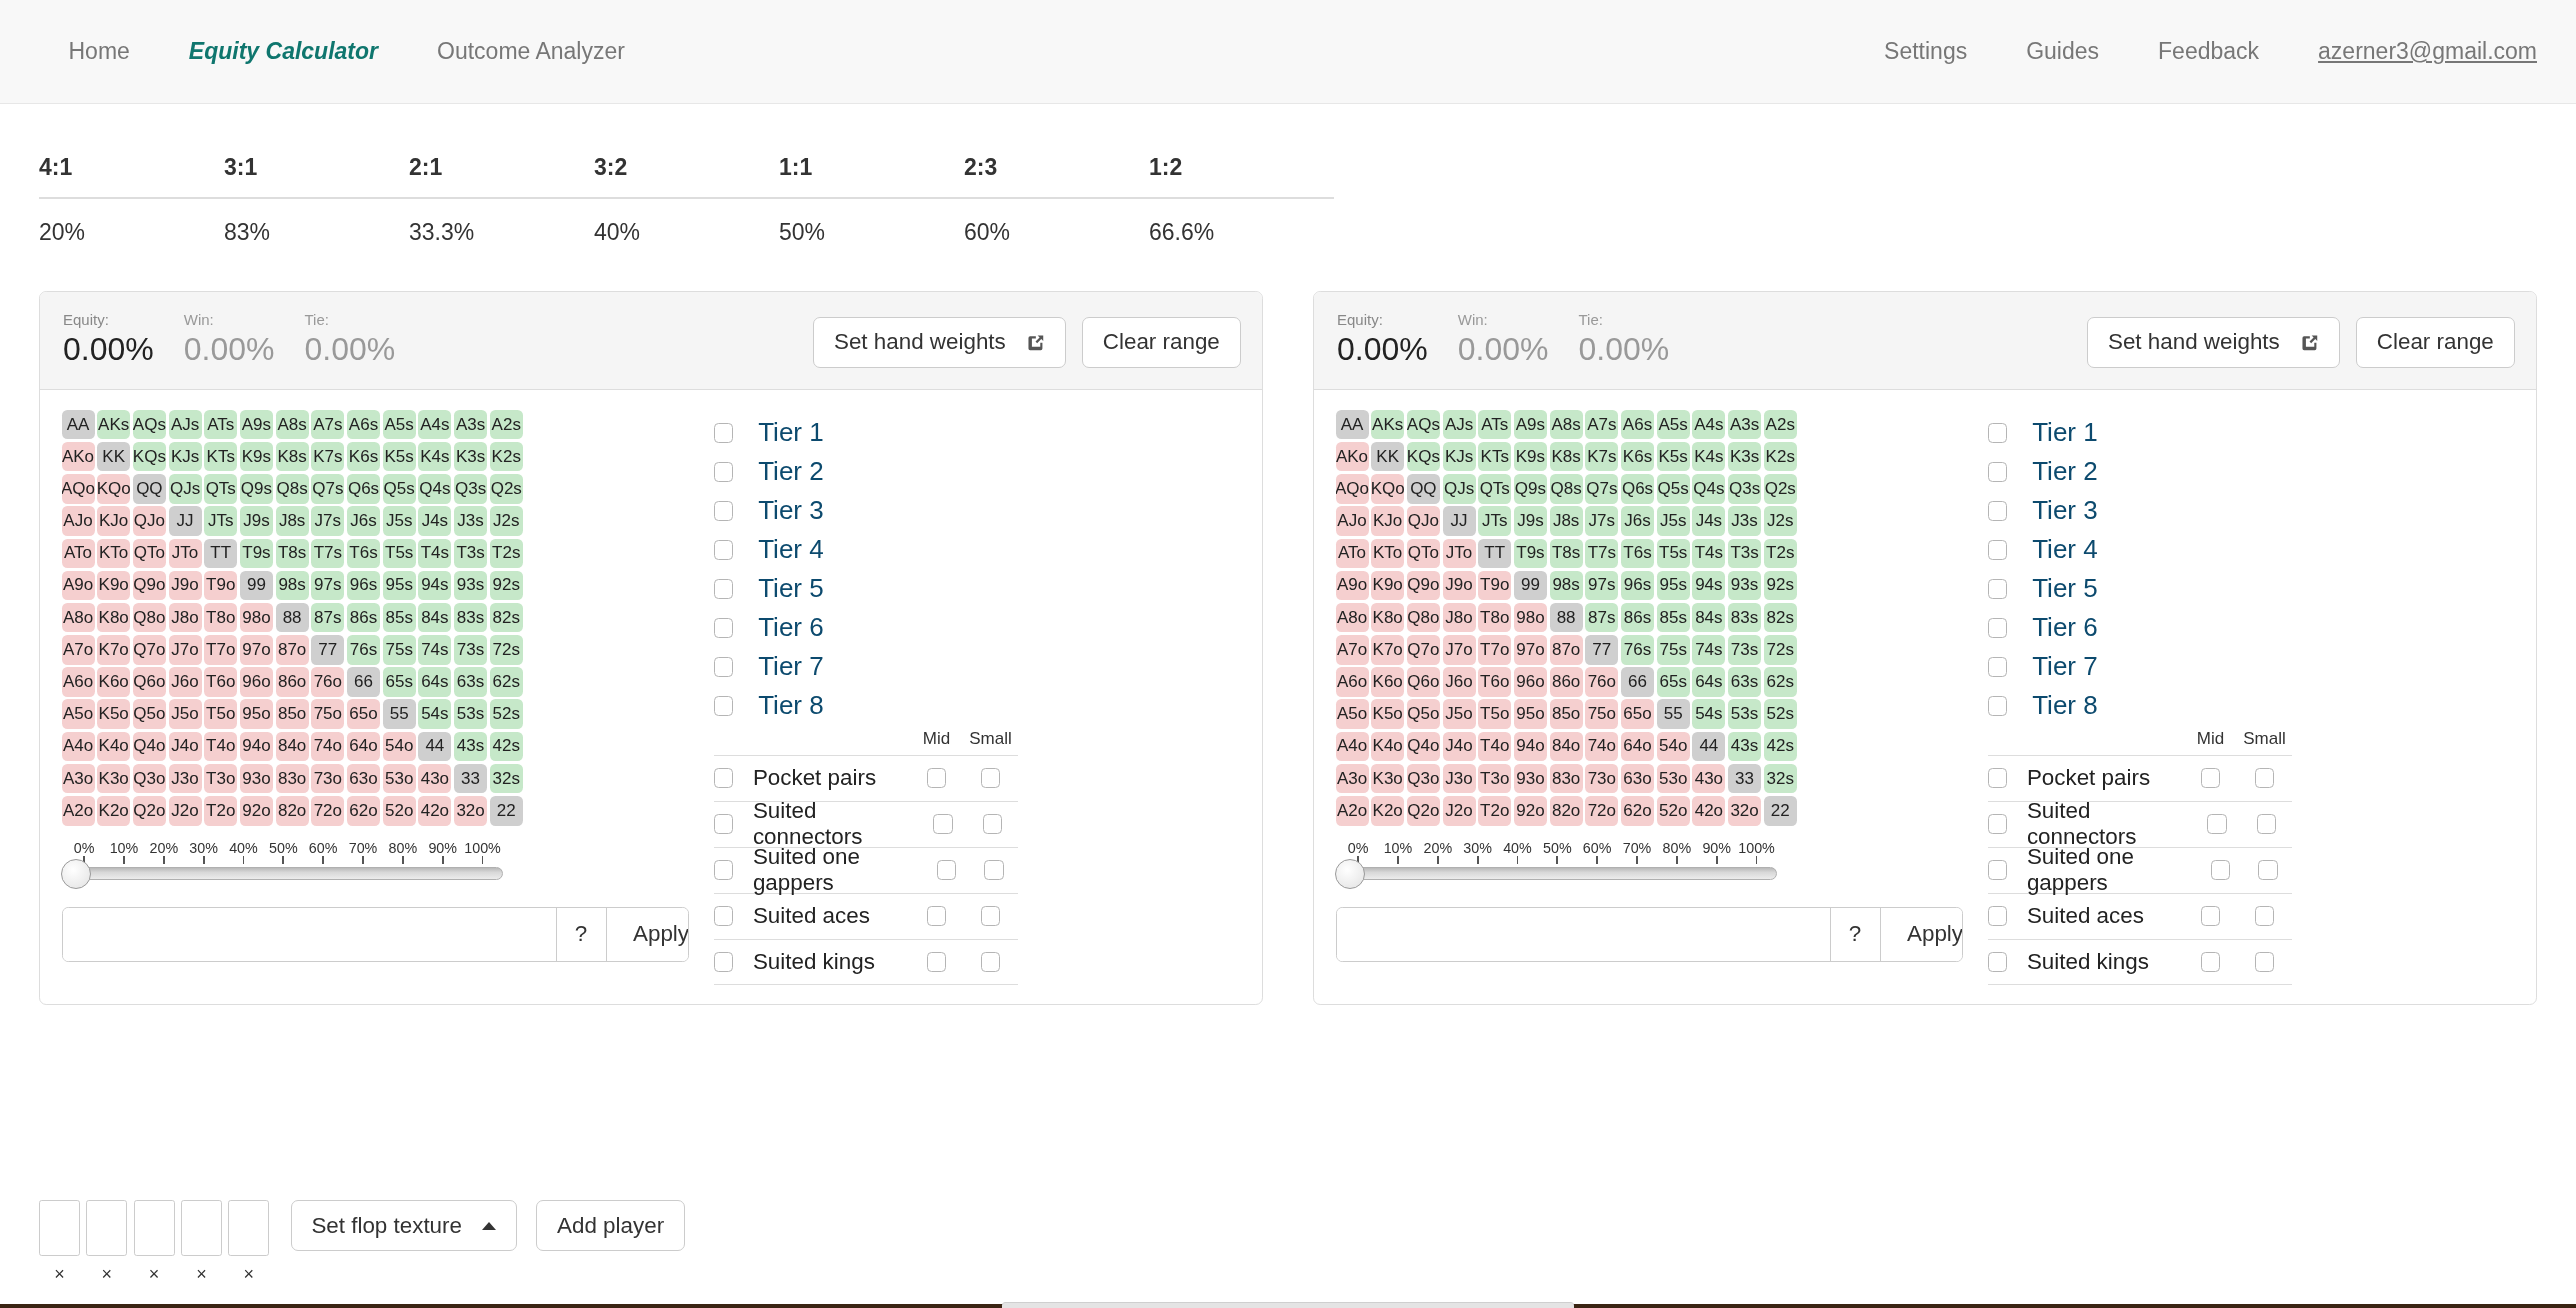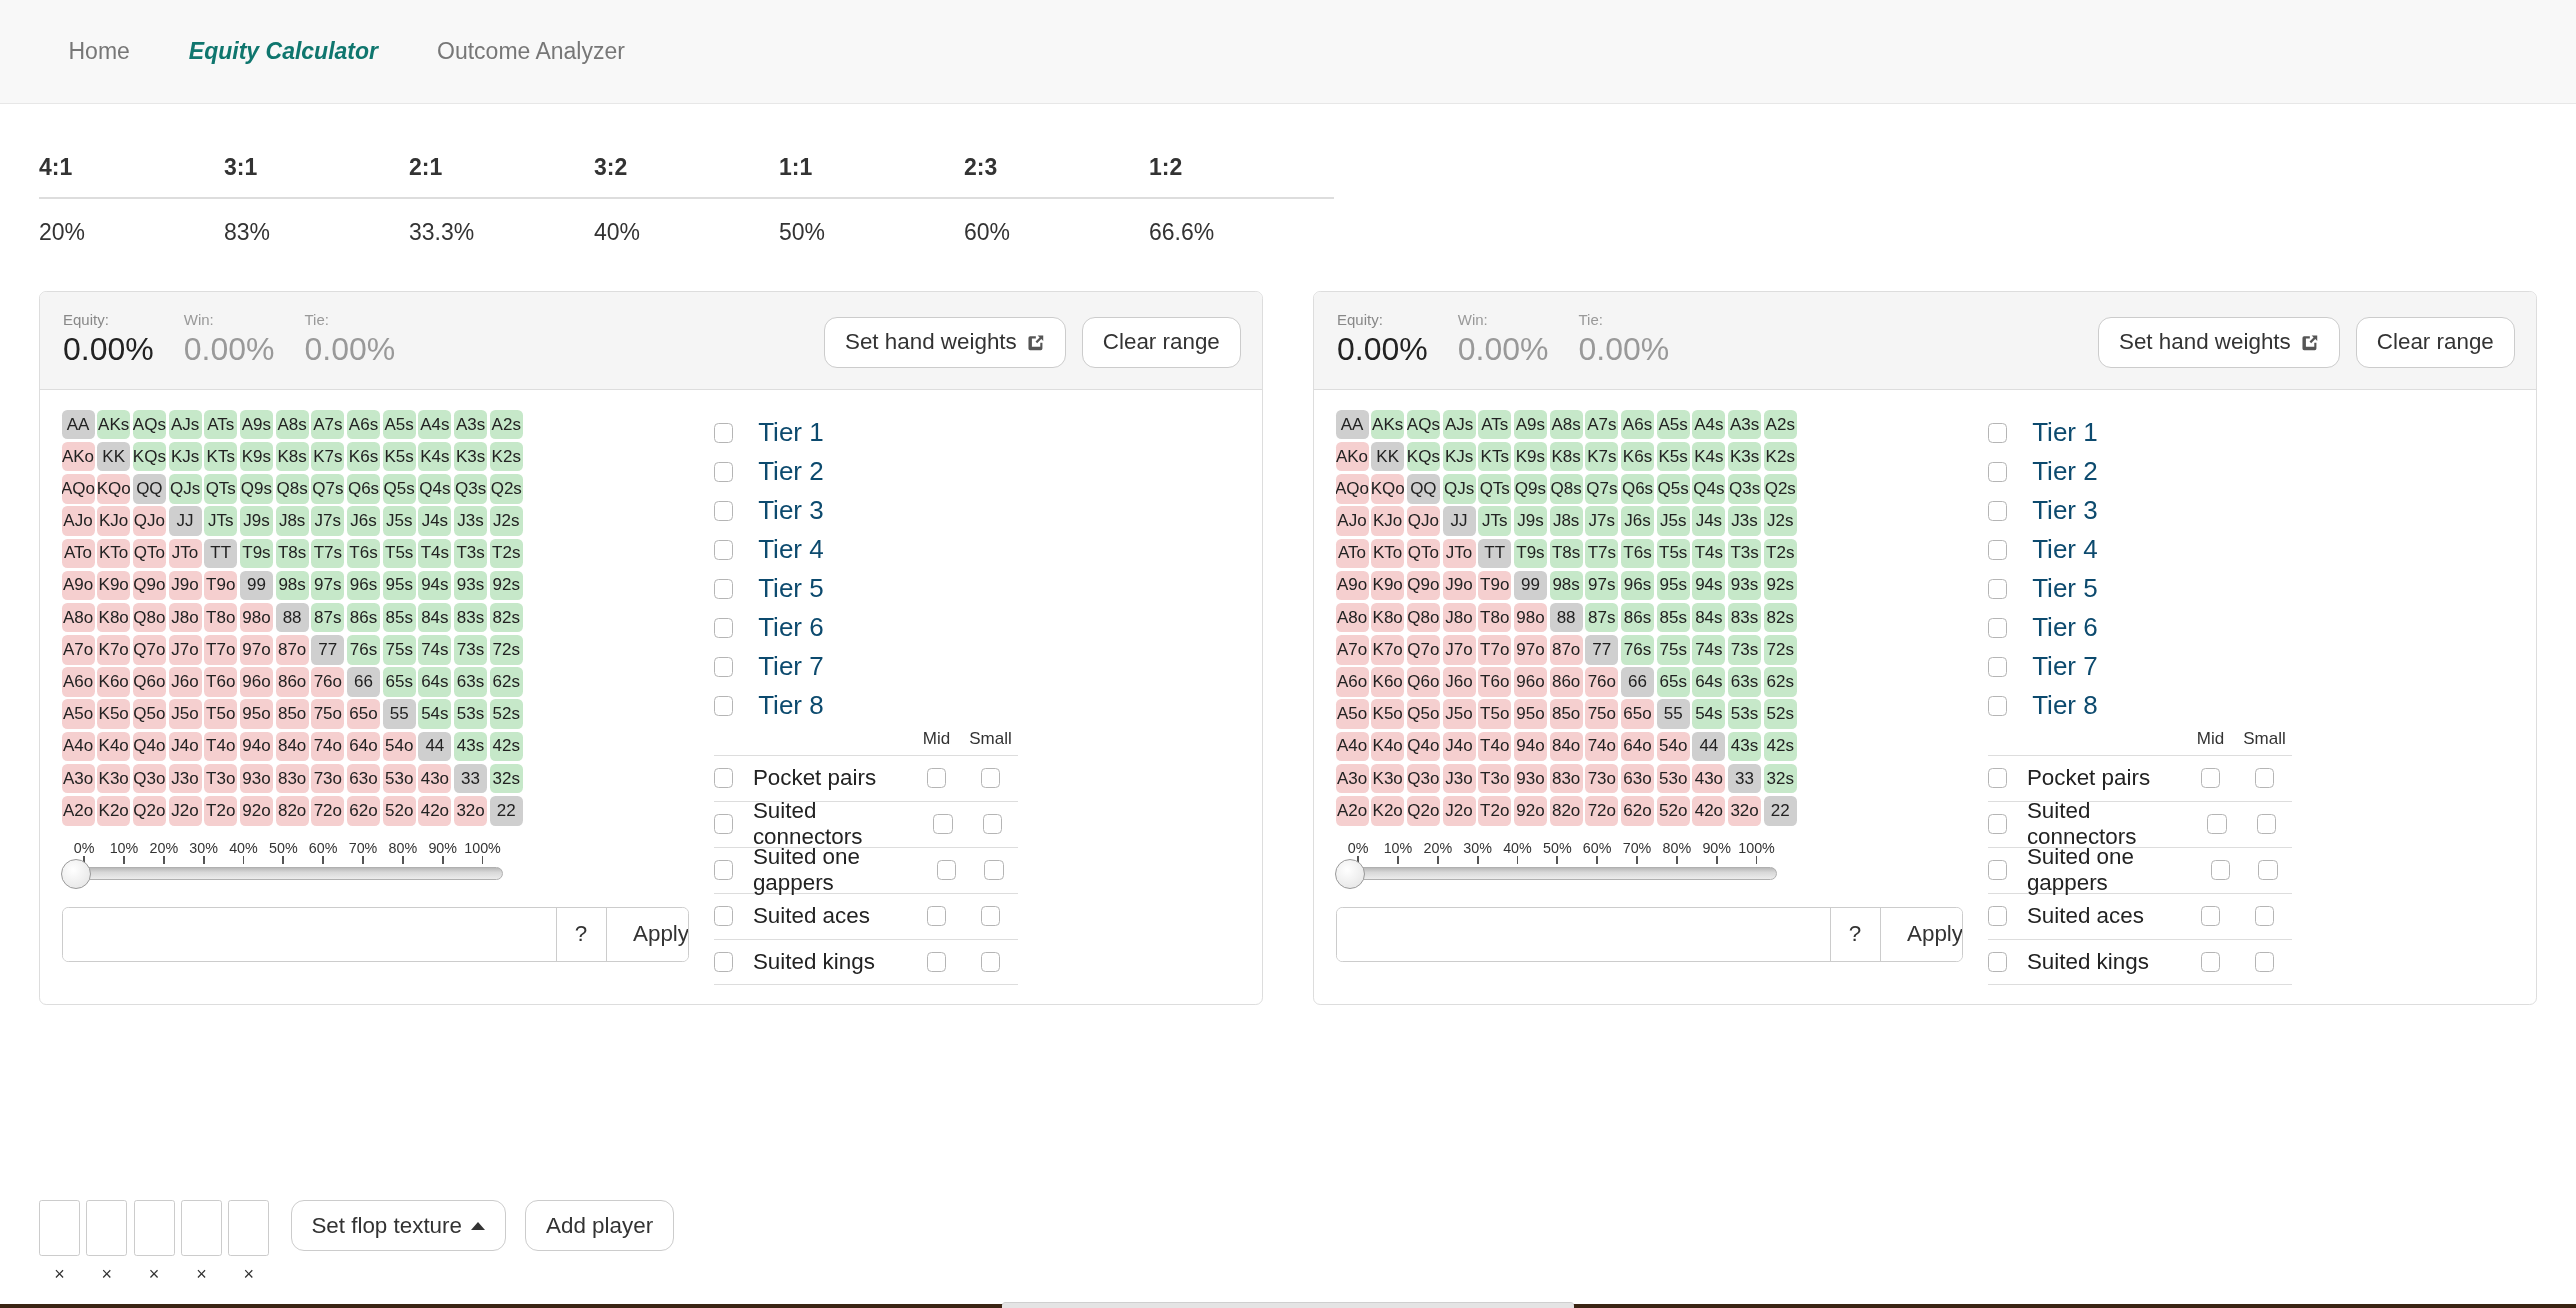--- a/index.html
+++ b/index.html
@@ -71,30 +71,30 @@
   .stats { display: flex; gap: 0; }
   .stat { margin-right: 30px; }
   .stat-label { font-size: 15px; color: #999999; line-height: 1.2; }
   .stat-value { font-size: 32px; color: #999999; line-height: 1.25; }
   .stat.primary .stat-label { color: #888888; }
   .stat.primary .stat-value { color: #222222; }
   .head-btns { margin-left: auto; display: flex; gap: 16px; padding-top: 5.4px; }
   .btn {
     background: #ffffff;
     border: 0.9px solid #cccccc;
-    border-radius: 13px;
+    border-radius: 7px;
     font-size: 22.4px;
     color: #333333;
     padding: 11.6px 19.7px;
     cursor: pointer;
     white-space: nowrap;
     font-family: "Liberation Sans", sans-serif;
     display: inline-flex;
     align-items: center;
-    gap: 9px;
+    gap: 20px;
   }
   .ext-icon { display: inline-block; width: 19.7px; height: 19.7px; }
 
   .panel-body { padding: 19.7px 19.7px 19.7px 21.5px; display: flex; }
 
   
   .matrix-col { flex: 0 0 auto; }
   .matrix {
     display: grid;
     grid-template-columns: repeat(13, 33px);
@@ -274,20 +274,26 @@
   }
 </style>
 </head>
 <body>
 
 <div class="navbar">
   <div class="nav-left">
     <div class="nav-item">Home</div>
     <div class="nav-item active">Equity Calculator</div>
     <div class="nav-item">Outcome Analyzer</div>
+  </div>
+  <div class="nav-right">
+    <div class="nav-item">Settings</div>
+    <div class="nav-item">Guides</div>
+    <div class="nav-item">Feedback</div>
+    <div class="nav-item account">azerner3@gmail.com</div>
   </div>
 </div>
 
 <div class="odds-wrap">
   <table class="odds-table">
     <tbody>
         <tr class="ratios">
       <td>4:1</td>
       <td>3:1</td>
       <td>2:1</td>

